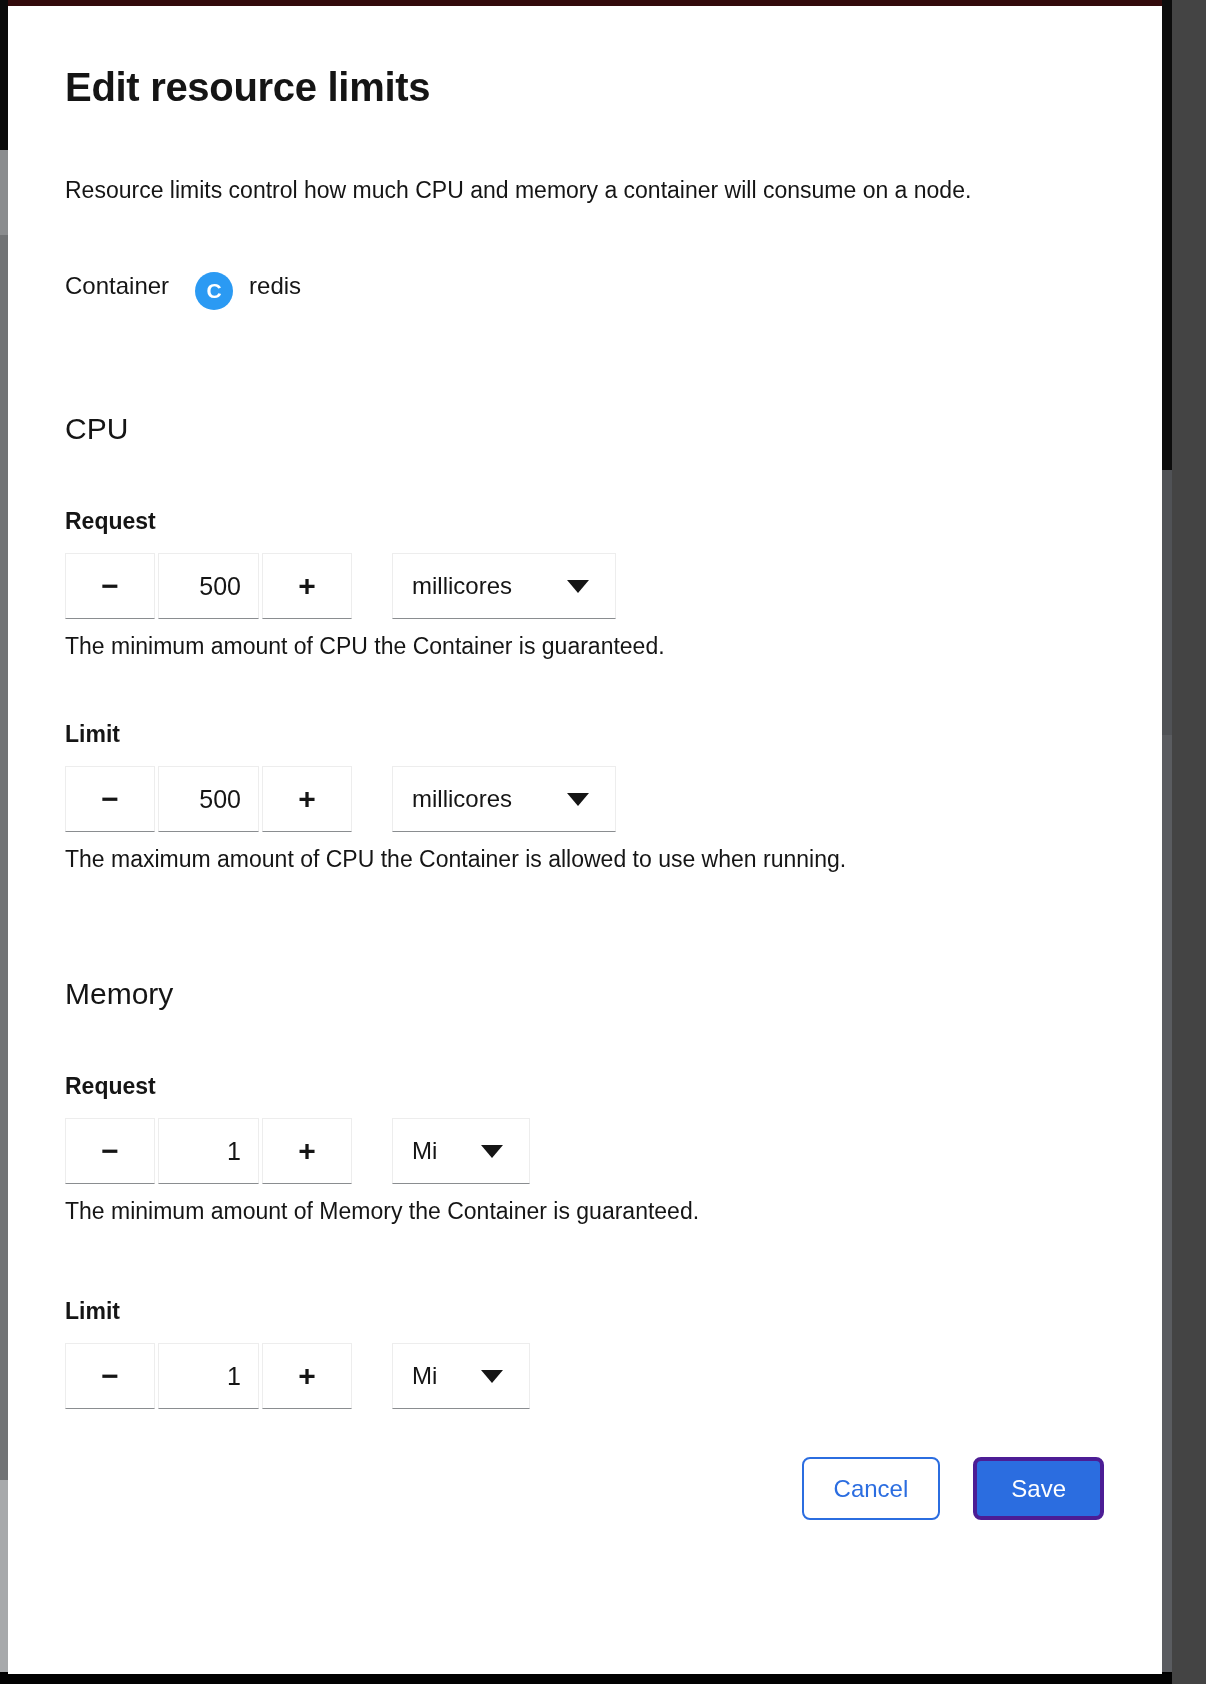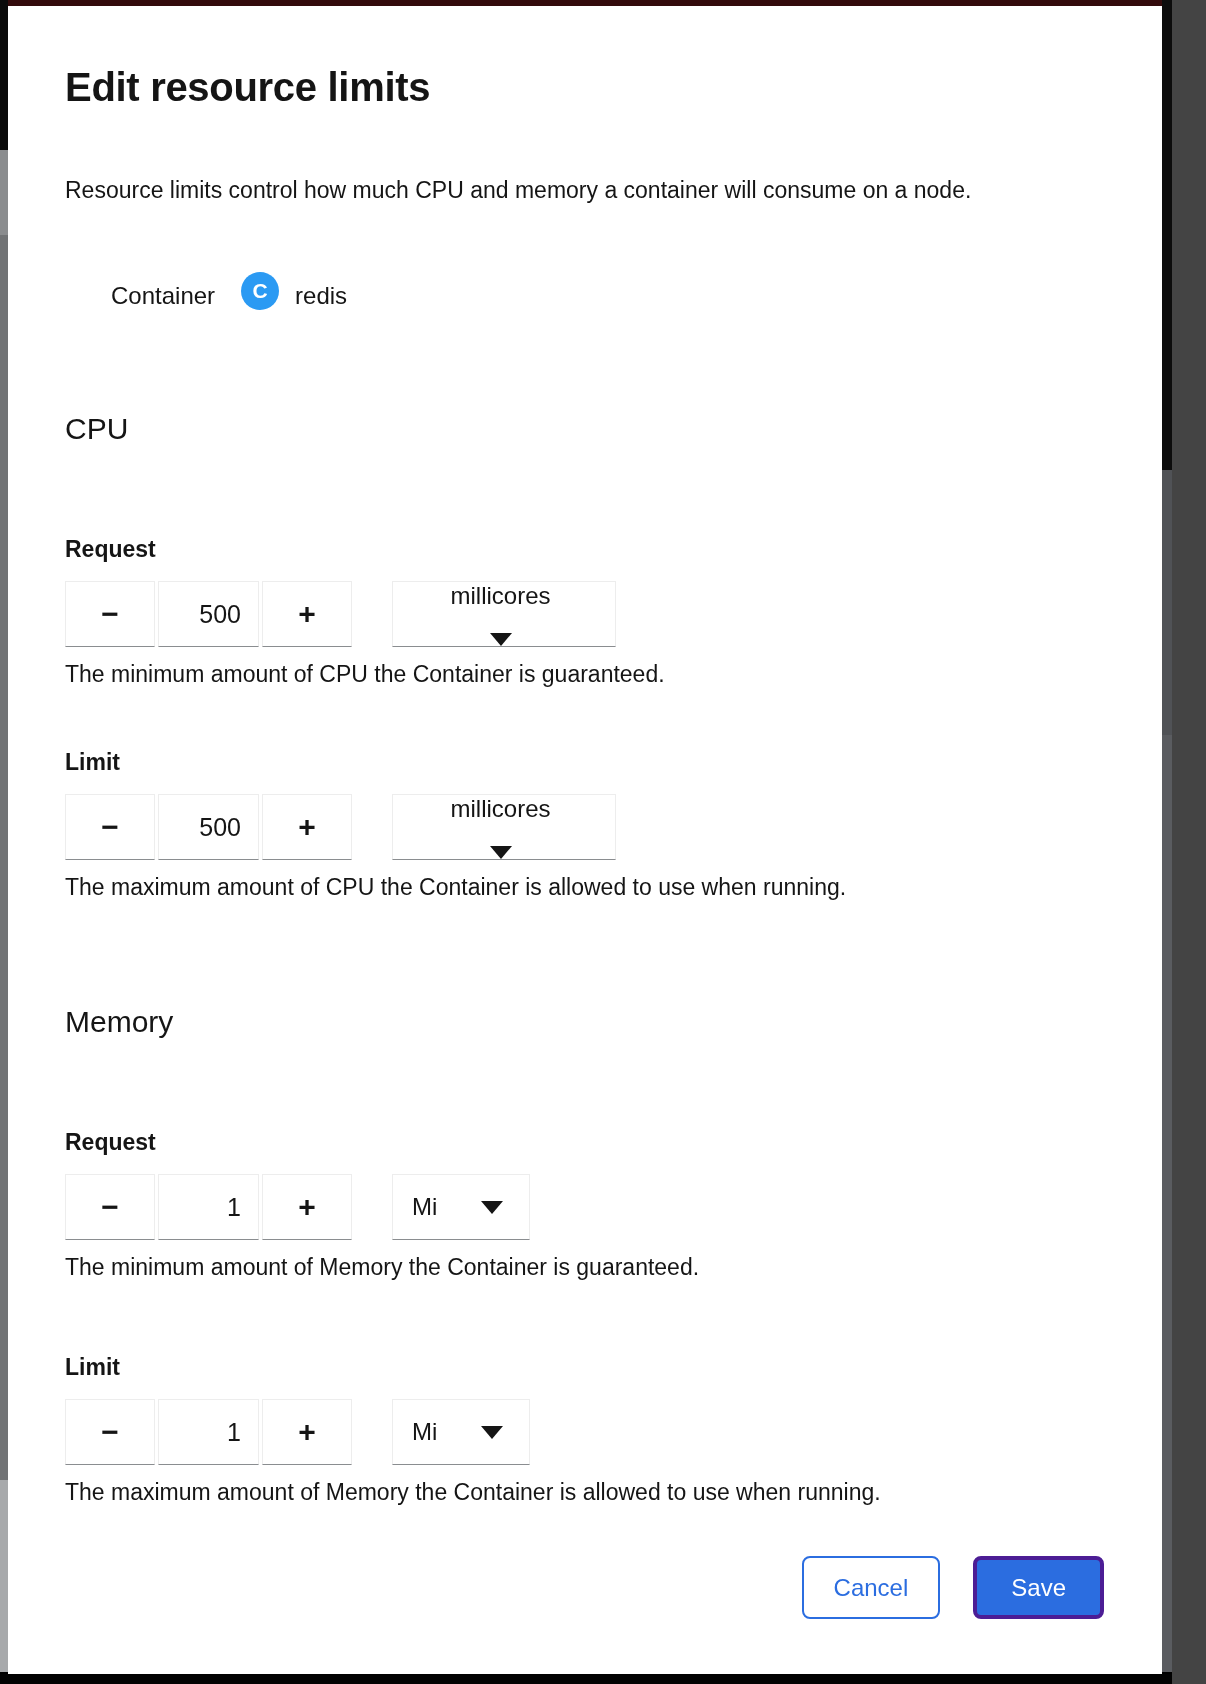--- a/index.html
+++ b/index.html
@@ -44,34 +44,34 @@
     overflow: hidden;
   }
 
   h1.title {
     margin: 0;
     font-size: 40px; line-height: 1.25; font-weight: 700;
     letter-spacing: -0.3px; color: #151515;
   }
   .desc { margin: 64px 0 0 0; font-size: 23px; line-height: 1.3; color: #151515; }
 
-  .container-row { margin-top: 66px; display: flex; align-items: flex-end; margin-left: 46px; }
+  .container-row { margin-top: 66px; display: flex; align-items: flex-start; }
   .c-label, .c-name { font-size: 24px; color: #151515; }
   .badge {
     margin-left: 26px; margin-right: 16px;
     width: 38px; height: 38px; border-radius: 50%;
     background: #2b9af3; color: #ffffff;
     display: flex; align-items: center; justify-content: center;
     font-size: 21px; font-weight: 700;
   }
 
   h2.section { margin: 100px 0 0 0; font-size: 30px; line-height: 1.25; font-weight: 400; color: #151515; }
 
   .f-label { font-size: 23px; font-weight: 700; line-height: 1.3; color: #151515; }
-  .mt-lg  { margin-top: 88px; }
+  .mt-lg  { margin-top: 60px; }
   .mt-xl  { margin-top: 58px; }
   .mt-xxl { margin-top: 70px; }
 
   .f-row { margin-top: 16px; display: flex; align-items: flex-start; }
   .numgroup { display: flex; gap: 3px; }
   .seg {
     height: 66px; background: #ffffff;
     border: 1px solid #ededed; border-bottom: 1px solid #8a8d90;
     font-family: "Liberation Sans", "DejaVu Sans", sans-serif;
   }
@@ -86,21 +86,21 @@
   }
   .unit {
     margin-left: 40px;
     height: 66px; background: #ffffff;
     border: 1px solid #ededed; border-bottom: 1px solid #8a8d90;
     display: flex; align-items: center; justify-content: space-between;
     font-size: 24px; color: #151515;
     padding: 0 26px 0 19px; cursor: pointer;
     font-family: "Liberation Sans", "DejaVu Sans", sans-serif;
   }
-  .u-wide { width: 224px; flex-direction: column; }
+  .u-wide { width: 224px; }
   .u-narrow { width: 138px; }
   .caret {
     width: 0; height: 0;
     border-left: 11px solid transparent; border-right: 11px solid transparent;
     border-top: 13px solid #151515;
   }
 
   .helper { margin-top: 13px; font-size: 23px; line-height: 1.3; color: #151515; }
 
   .footer { margin-top: 48px; display: flex; justify-content: flex-end; gap: 33px; }
@@ -208,21 +208,20 @@
         <input class="seg val" value="1" style="">
         <button class="seg btn">
             <span class="glyph">+</span>
           </button>
       </div>
       <button class="unit u-narrow">
         <span>Mi</span>
         <span class="caret"></span>
       </button>
     </div>
-    <div class="helper">The maximum amount of Memory the Container is allowed to use when running.</div>
 
     <div class="footer">
       <button class="btn-cancel">Cancel</button>
       <button class="btn-save">Save</button>
     </div>
 
   </div>
 </div>
 
 </body></html>

